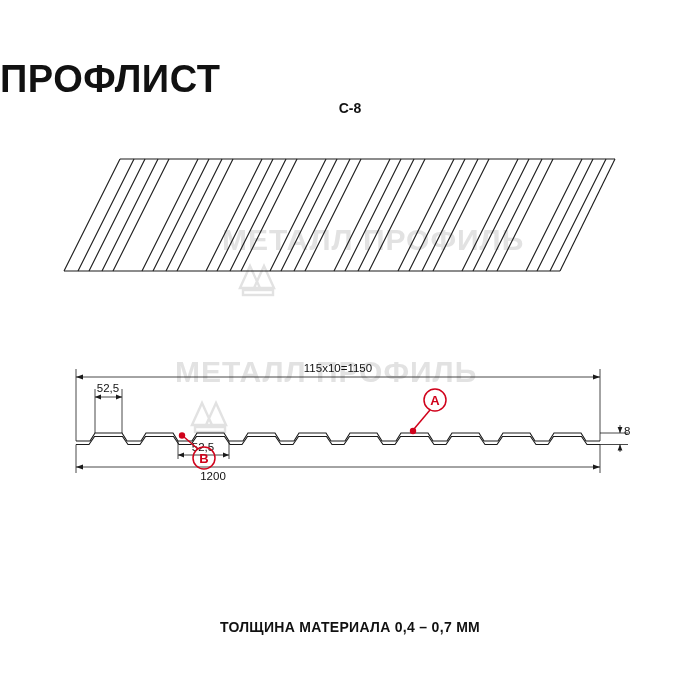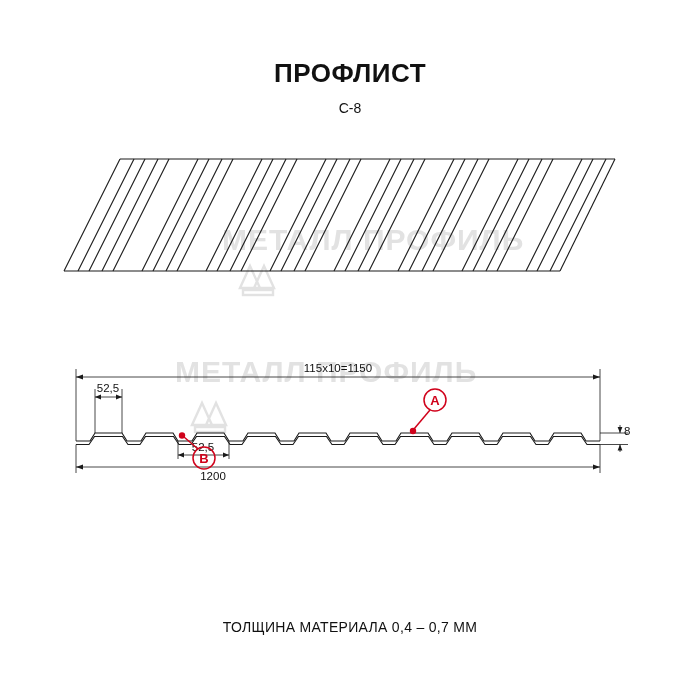--- a/index.html
+++ b/index.html
@@ -19,44 +19,43 @@
     position: absolute;
     inset: 0;
     width: 700px;
     height: 700px;
   }
   .title {
     position: absolute;
     top: 58px;
     left: 0;
     width: 700px;
-    text-align: center;
-    font-size: 26px;
+    font-size: 38px;
     font-weight: bold;
     letter-spacing: 0.5px;
     color: #111111;
   }
   .subtitle {
     position: absolute;
     top: 100px;
     left: 0;
     width: 700px;
     text-align: center;
     font-size: 14px;
-    font-weight: normal;
+    font-weight: bold;
     color: #111111;
   }
   .footer-note {
     position: absolute;
     top: 619px;
     left: 0;
     width: 700px;
     text-align: center;
     font-size: 14px;
-    font-weight: normal;
+    font-weight: bold;
     letter-spacing: 0.3px;
     color: #111111;
   }
   .iso-wrap {
     position: absolute;
     top: 140px;
     left: 60px;
     width: 590px;
     height: 160px;
   }

